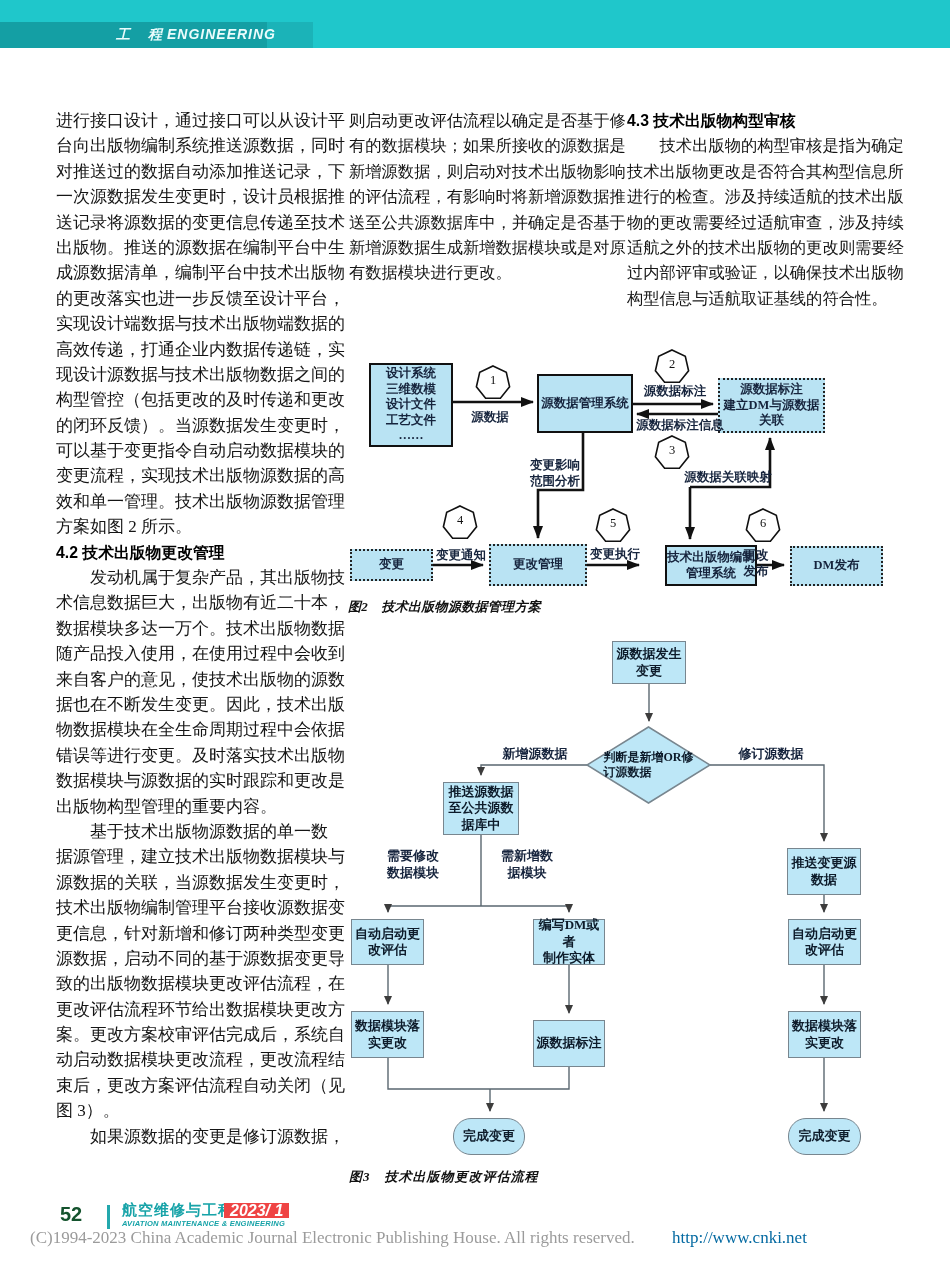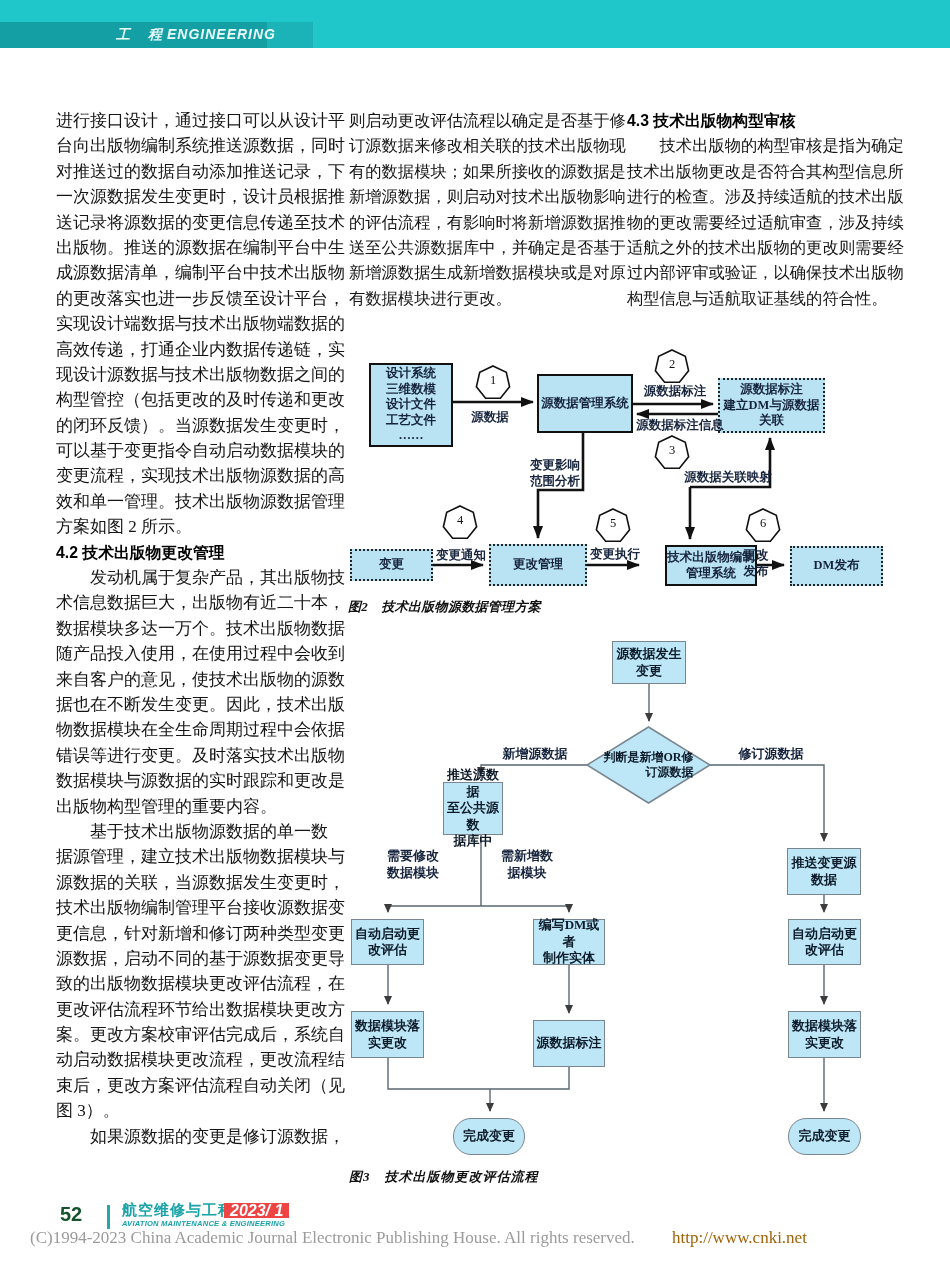--- a/index.html
+++ b/index.html
@@ -28,21 +28,21 @@
   
   .fbox{position:absolute;z-index:2;display:flex;align-items:center;justify-content:center;
         text-align:center;white-space:pre-line;box-sizing:border-box;}
   .f2box{background:#b9e3f3;font-size:12.5px;line-height:15.5px;font-weight:600;color:#16243d;}
   .f2box.solid{border:2px solid #111;}
   .f2box.dotted{border:2px dotted #222;}
   .f3box{background:#bde7f7;border:1.5px solid #78868f;font-size:13px;line-height:16.5px;
          font-weight:600;color:#0d1b2a;}
   .f3box.round{border-radius:18px;}
   .f3diamond-text{position:absolute;z-index:2;display:flex;align-items:center;justify-content:center;
-         text-align:right;white-space:pre-line;font-size:12px;line-height:15.5px;font-weight:600;color:#0d1b2a;font-family:Liberation Serif, serif;}
+         text-align:left;white-space:pre-line;font-size:12px;line-height:15.5px;font-weight:600;color:#0d1b2a;font-family:Liberation Serif, serif;}
   .flabel{position:absolute;z-index:2;white-space:pre-line;text-align:center;}
   .f2label{font-size:12.5px;line-height:15.5px;font-weight:600;color:#16243d;}
   .f3label{font-size:13px;line-height:16.5px;font-weight:600;color:#16243d;}
   .fcaption{position:absolute;z-index:2;font-size:13px;font-weight:700;font-style:italic;
             color:#111;letter-spacing:0.3px;white-space:pre;}
   
   .hepta{position:absolute;z-index:2;width:36px;height:36px;}
   .hepta svg{position:absolute;left:0;top:0;}
   .hepta polygon{fill:#ffffff;stroke:#111;stroke-width:1.6;}
   .hepta-num{position:absolute;left:0;top:8px;width:36px;text-align:center;
@@ -52,21 +52,21 @@
           font-weight:700;font-size:20px;color:#14532d;}
   .pg-bar{position:absolute;left:107px;top:1205px;width:3px;height:24px;background:#23a8ad;}
   .fj-cn{position:absolute;left:122px;top:1201px;font-family:"Liberation Sans",sans-serif;
          font-weight:900;font-size:15px;color:#17a3a8;letter-spacing:1px;}
   .fj-badge{position:absolute;left:224px;top:1203px;background:#ef4444;color:#fff;
             font-family:"Liberation Sans",sans-serif;font-style:italic;font-weight:700;
             font-size:16px;padding:0 6px;line-height:15px;}
   .fj-en{position:absolute;left:122px;top:1219px;font-family:"Liberation Sans",sans-serif;
          font-style:italic;font-weight:700;font-size:7.6px;color:#17a3a8;letter-spacing:0.2px;}
   .copyright{position:absolute;left:30px;top:1228px;font-size:17px;color:#9b9b9b;white-space:pre;}
-  .cnki-url{position:absolute;left:672px;top:1228px;font-size:17px;color:#a16207;}
+  .cnki-url{position:absolute;left:672px;top:1228px;font-size:17px;color:#0369a1;}
 </style>
 </head>
 <body>
 
 <div class="page">
 
   <div class="hdr-top"></div>
   <div class="hdr-main"></div>
   <div class="hdr-dark"></div>
   <div class="hdr-mid"></div>
@@ -113,21 +113,20 @@
       <div class="tline">更改评估流程环节给出数据模块更改方</div>
       <div class="tline">案。更改方案校审评估完成后，系统自</div>
       <div class="tline">动启动数据模块更改流程，更改流程结</div>
       <div class="tline">束后，更改方案评估流程自动关闭（见</div>
       <div class="tline">图 3）。</div>
       <div class="tline">　　如果源数据的变更是修订源数据，</div>
     </div>
   <div class="col col2">
 
   <div class="tline">则启动更改评估流程以确定是否基于修</div>
-      <div class="tline">订源数据来修改相关联的技术出版物现</div>
       <div class="tline">有的数据模块；如果所接收的源数据是</div>
       <div class="tline">新增源数据，则启动对技术出版物影响</div>
       <div class="tline">的评估流程，有影响时将新增源数据推</div>
       <div class="tline">送至公共源数据库中，并确定是否基于</div>
       <div class="tline">新增源数据生成新增数据模块或是对原</div>
       <div class="tline">有数据模块进行更改。</div>
     </div>
   <div class="col col3">
 
   <div class="tline h">4.3 技术出版物构型审核</div>
@@ -241,21 +240,21 @@
       </svg>
     <span class="hepta-num">6</span>
   </div>
 
   <div class="fcaption" style="left:348px;top:598px">图2　技术出版物源数据管理方案</div>
 
   <div class="fbox f3box" style="left:612px;top:641px;width:74px;height:43px">源数据发生
 变更</div>
   <div class="f3diamond-text" style="left:592px;top:748px;width:113px;height:34px">判断是新增OR修
 订源数据</div>
-  <div class="fbox f3box" style="left:443px;top:782px;width:60px;height:53px">推送源数据
+  <div class="fbox f3box" style="left:443px;top:782px;width:76px;height:53px">推送源数据
 至公共源数
 据库中</div>
   <div class="fbox f3box" style="left:787px;top:848px;width:74px;height:47px">推送变更源
 数据</div>
   <div class="fbox f3box" style="left:351px;top:919px;width:73px;height:46px">自动启动更
 改评估</div>
   <div class="fbox f3box" style="left:533px;top:919px;width:72px;height:46px">编写DM或者
 制作实体</div>
   <div class="fbox f3box" style="left:788px;top:919px;width:73px;height:46px">自动启动更
 改评估</div>

